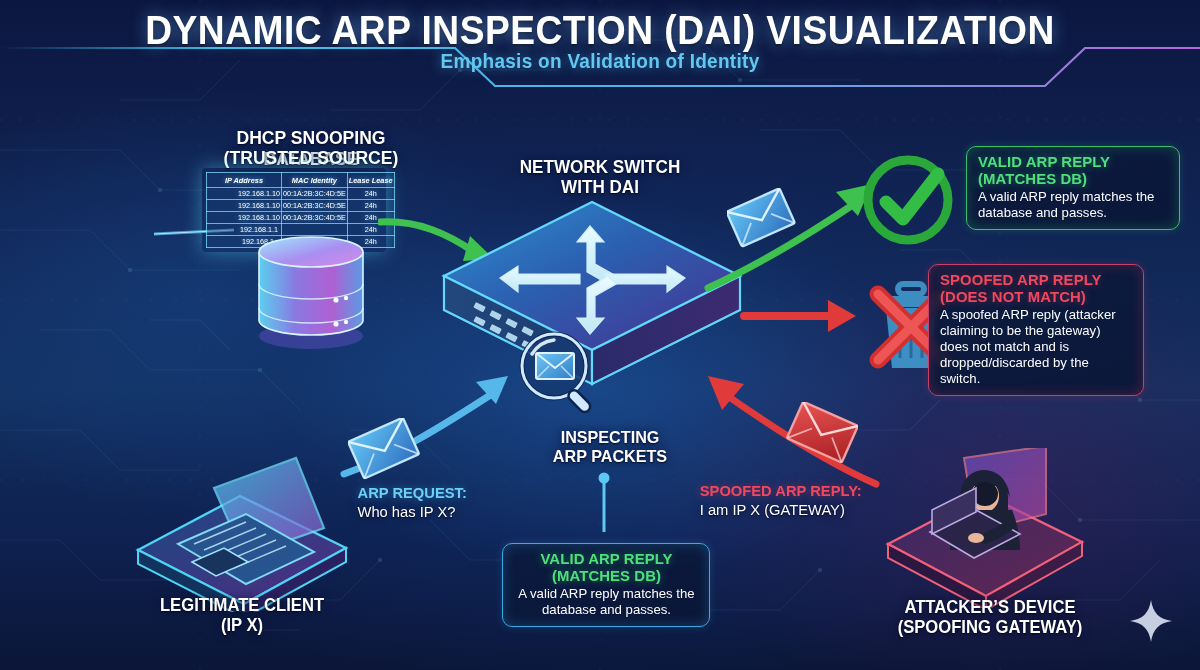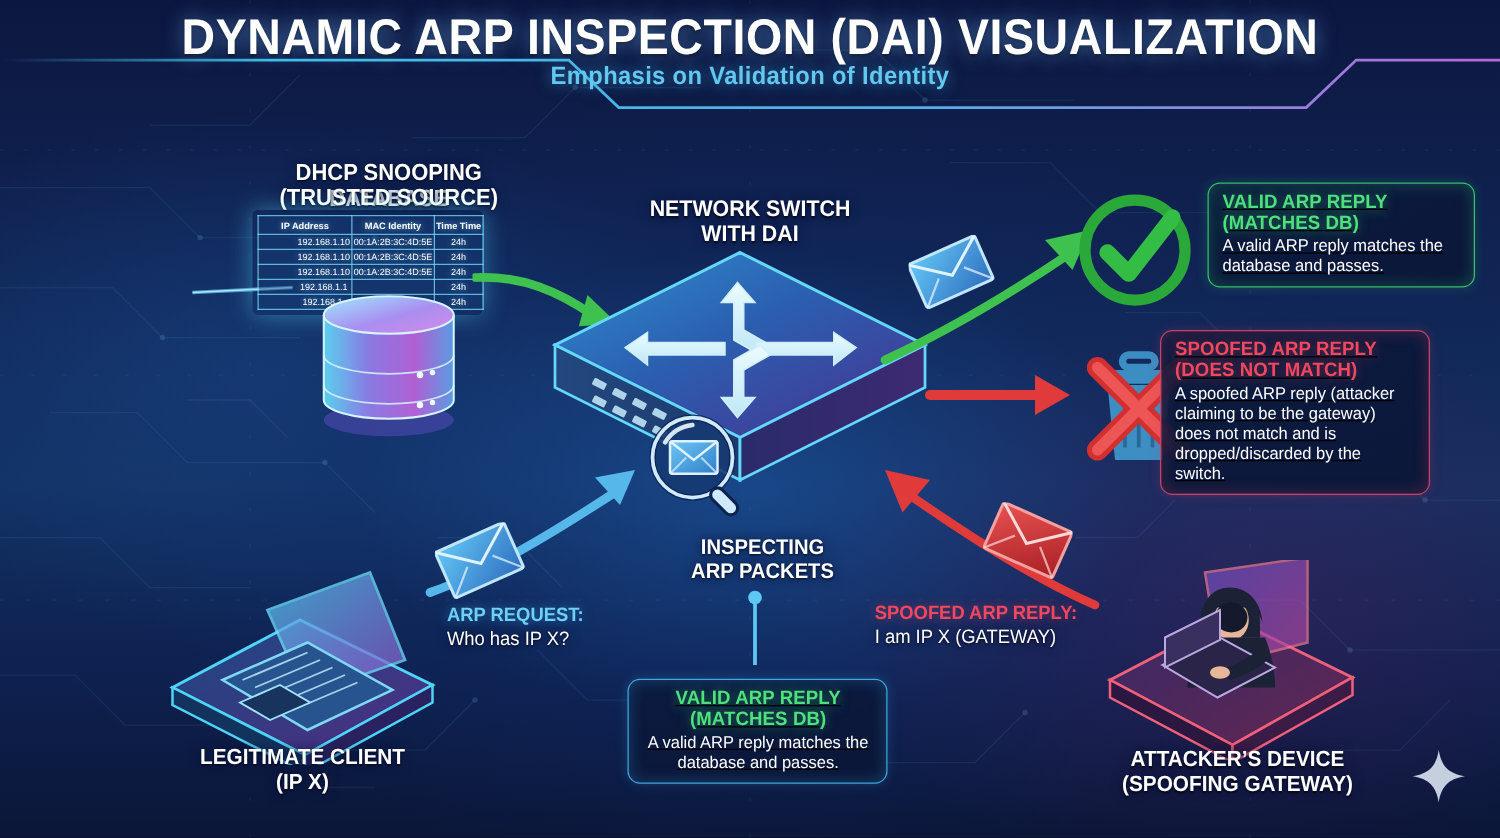--- a/index.html
+++ b/index.html
@@ -42,42 +42,41 @@
   .lbl {
     position: absolute; text-align: center; color: #ffffff; font-weight: 700;
     text-shadow: 0 0 10px rgba(10,20,60,.95), 0 1px 2px rgba(0,0,0,.8);
     line-height: 1.12; transform: scaleX(.95); transform-origin: 50% 50%;
   }
 
   
   .callout {
     position: absolute; border-radius: 10px; padding: 7px 10px 8px 11px;
     background: linear-gradient(160deg, rgba(11,26,62,.93), rgba(10,22,55,.93));
-    text-decoration: underline;
   }
   .callout.green { border: 1.6px solid #39c06a; box-shadow: 0 0 13px rgba(50,200,110,.3) inset, 0 0 9px rgba(40,190,100,.22); }
   .callout.red   { border: 1.6px solid #c8416a; box-shadow: 0 0 13px rgba(220,60,90,.28) inset, 0 0 9px rgba(220,60,90,.22); }
   .callout.blue  { border: 1.6px solid #3fa9e0; box-shadow: 0 0 13px rgba(60,170,230,.28) inset, 0 0 9px rgba(60,170,230,.22); }
   .co-title { font-size: 15.5px; font-weight: 700; line-height: 1.08; letter-spacing: .1px; transform: scaleX(.96); transform-origin: 0 50%; }
   .co-title.c { transform-origin: 50% 50%; }
   .co-title.green { color: #4ee07a; text-shadow: 0 0 9px rgba(60,220,120,.5); }
   .co-title.red   { color: #f2485f; text-shadow: 0 0 9px rgba(240,70,90,.45); }
   .co-body { font-size: 13.6px; color: #ffffff; line-height: 1.17; margin-top: 2px; transform: scaleX(.97); transform-origin: 0 50%; }
   .co-body.c { transform-origin: 50% 50%; }
 
   
   .dbtable { position: absolute; left: 206px; top: 172px; width: 176px; }
   .dbtable table { border-collapse: collapse; width: 100%; }
   .dbtable th, .dbtable td {
     border: 1px solid rgba(125,225,255,.75);
     font-size: 7.2px; color: #ffffff; text-align: center; padding: 1px 1px;
     background: rgba(22,62,120,.42); white-space: nowrap;
     text-shadow: 0 0 5px rgba(140,230,255,.7);
   }
-  .dbtable th { font-weight: 700; font-size: 7.4px; padding: 2.5px 1px; background: rgba(20,58,116,.5); }
+  .dbtable th { font-weight: 700; font-size: 7.4px; padding: 2.5px 1px; background: rgba(20,58,116,.5); font-style: italic; }
   .dbtable td.ip { width: 42%; padding-left: 31px; }
   .dbtable td.mac { width: 38%; }
   .dbtable .glow { position: absolute; inset: -4px; border-radius: 4px; box-shadow: 0 0 20px rgba(90,220,255,.45); pointer-events: none; }
 
   .node { position: absolute; }
   .sparkle { position: absolute; right: 28px; bottom: 28px; width: 42px; height: 42px; }
 </style>
 </head>
 <body>
 
@@ -160,21 +159,21 @@
     <div class="lbl" style="left:186px; top:128px; width:250px; font-size:18.5px;">DHCP SNOOPING DATABASE</div>
     <div class="lbl" style="left:186px; top:148px; width:250px; font-size:18.5px;">(TRUSTED SOURCE)</div>
 
     <div class="dbtable">
       <div class="glow"></div>
       <table>
         <thead>
           <tr>
             <th>IP Address</th>
             <th>MAC Identity</th>
-            <th>Time Time</th>
+            <th>Lease Lease</th>
           </tr>
         </thead>
         <tbody>
           <tr>
             <td class="ip">192.168.1.10</td>
             <td class="mac">00:1A:2B:3C:4D:5E</td>
             <td>24h</td>
           </tr>
           <tr>
             <td class="ip">192.168.1.10</td>

